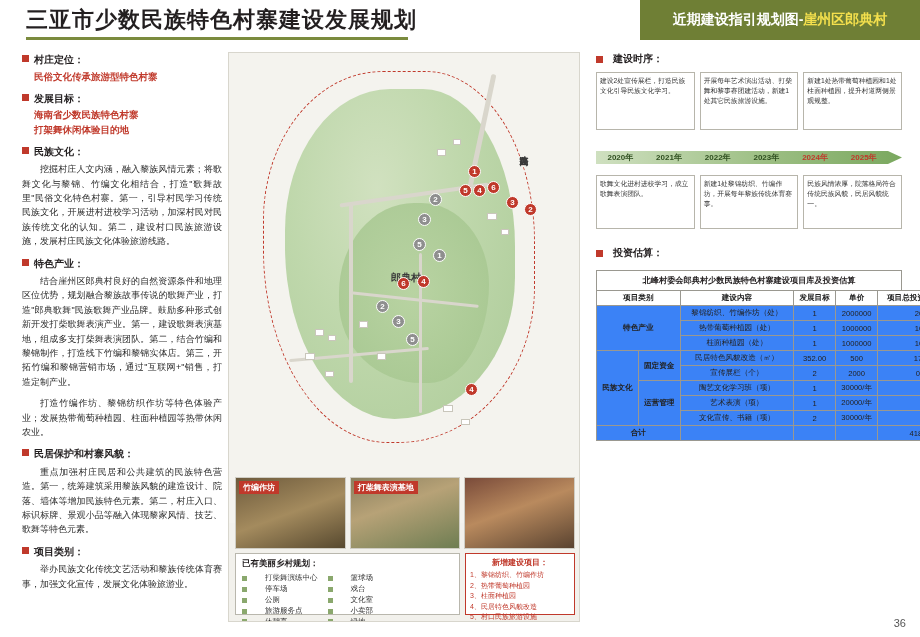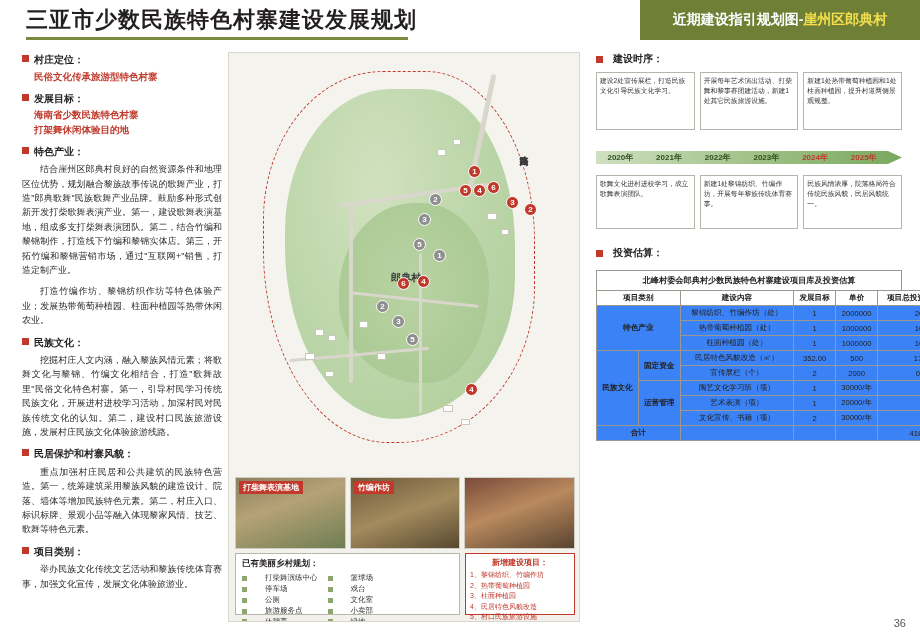--- a/index.html
+++ b/index.html
@@ -199,32 +199,32 @@
       <span class="sq sq-red"></span>
       <span class="lbl-bold">发展目标：</span>
     </div>
     <div class="red-txt ind">海南省少数民族特色村寨</div>
     <div class="red-txt ind">打架舞休闲体验目的地</div>
   </div>
 
   <div class="block">
     <div class="bullet-row">
       <span class="sq"></span>
+      <span class="sect-title">民族文化：</span>
+    </div>
+    <div class="para">挖掘村庄人文内涵，融入黎族风情元素；将歌舞文化与黎锦、竹编文化相结合，打造"歌舞故里"民俗文化特色村寨。第一，引导村民学习传统民族文化，开展进村进校学习活动，加深村民对民族传统文化的认知。第二，建设村口民族旅游设施，发展村庄民族文化体验旅游线路。</div>
+  </div>
+
+  <div class="block">
+    <div class="bullet-row">
+      <span class="sq"></span>
       <span class="sect-title">特色产业：</span>
     </div>
     <div class="para">结合崖州区郎典村良好的自然资源条件和地理区位优势，规划融合黎族故事传说的歌舞产业，打造"郎典歌舞"民族歌舞产业品牌。鼓励多种形式创新开发打柴歌舞表演产业。第一，建设歌舞表演基地，组成多支打柴舞表演团队。第二，结合竹编和黎锦制作，打造线下竹编和黎锦实体店。第三，开拓竹编和黎锦营销市场，通过"互联网+"销售，打造定制产业。</div>
     <div class="para">打造竹编作坊、黎锦纺织作坊等特色体验产业；发展热带葡萄种植园、柱面种植园等热带休闲农业。</div>
-  </div>
-
-  <div class="block">
-    <div class="bullet-row">
-      <span class="sq"></span>
-      <span class="sect-title">民族文化：</span>
-    </div>
-    <div class="para">挖掘村庄人文内涵，融入黎族风情元素；将歌舞文化与黎锦、竹编文化相结合，打造"歌舞故里"民俗文化特色村寨。第一，引导村民学习传统民族文化，开展进村进校学习活动，加深村民对民族传统文化的认知。第二，建设村口民族旅游设施，发展村庄民族文化体验旅游线路。</div>
   </div>
 
   <div class="block">
     <div class="bullet-row">
       <span class="sq"></span>
       <span class="sect-title">民居保护和村寨风貌：</span>
     </div>
     <div class="para">重点加强村庄民居和公共建筑的民族特色营造。第一，统筹建筑采用黎族风貌的建造设计、院落、墙体等增加民族特色元素。第二，村庄入口、标识标牌、景观小品等融入体现黎家风情、技艺、歌舞等特色元素。</div>
   </div>
 
@@ -279,25 +279,25 @@
     <div class="pin" style="left:244px; top:131px;">4</div>
     <div class="pin" style="left:258px; top:128px;">6</div>
     <div class="pin" style="left:277px; top:143px;">3</div>
     <div class="pin" style="left:295px; top:150px;">2</div>
     <div class="pin" style="left:168px; top:224px;">6</div>
     <div class="pin" style="left:188px; top:222px;">4</div>
     <div class="pin" style="left:236px; top:330px;">4</div>
   </div>
 
   <div class="photo-row">
+    <div class="photo ph2">
+      <span class="cap">竹编作坊</span>
+    </div>
     <div class="photo ph1">
       <span class="cap">打柴舞表演基地</span>
-    </div>
-    <div class="photo ph2">
-      <span class="cap">竹编作坊</span>
     </div>
     <div class="photo ph3"></div>
   </div>
 
   <div class="legend-box">
     <div class="legend-title">已有美丽乡村规划：</div>
     <div class="legend-cols">
       <div class="legend-col">
         <div>
             <span class="dot-sq"></span>

